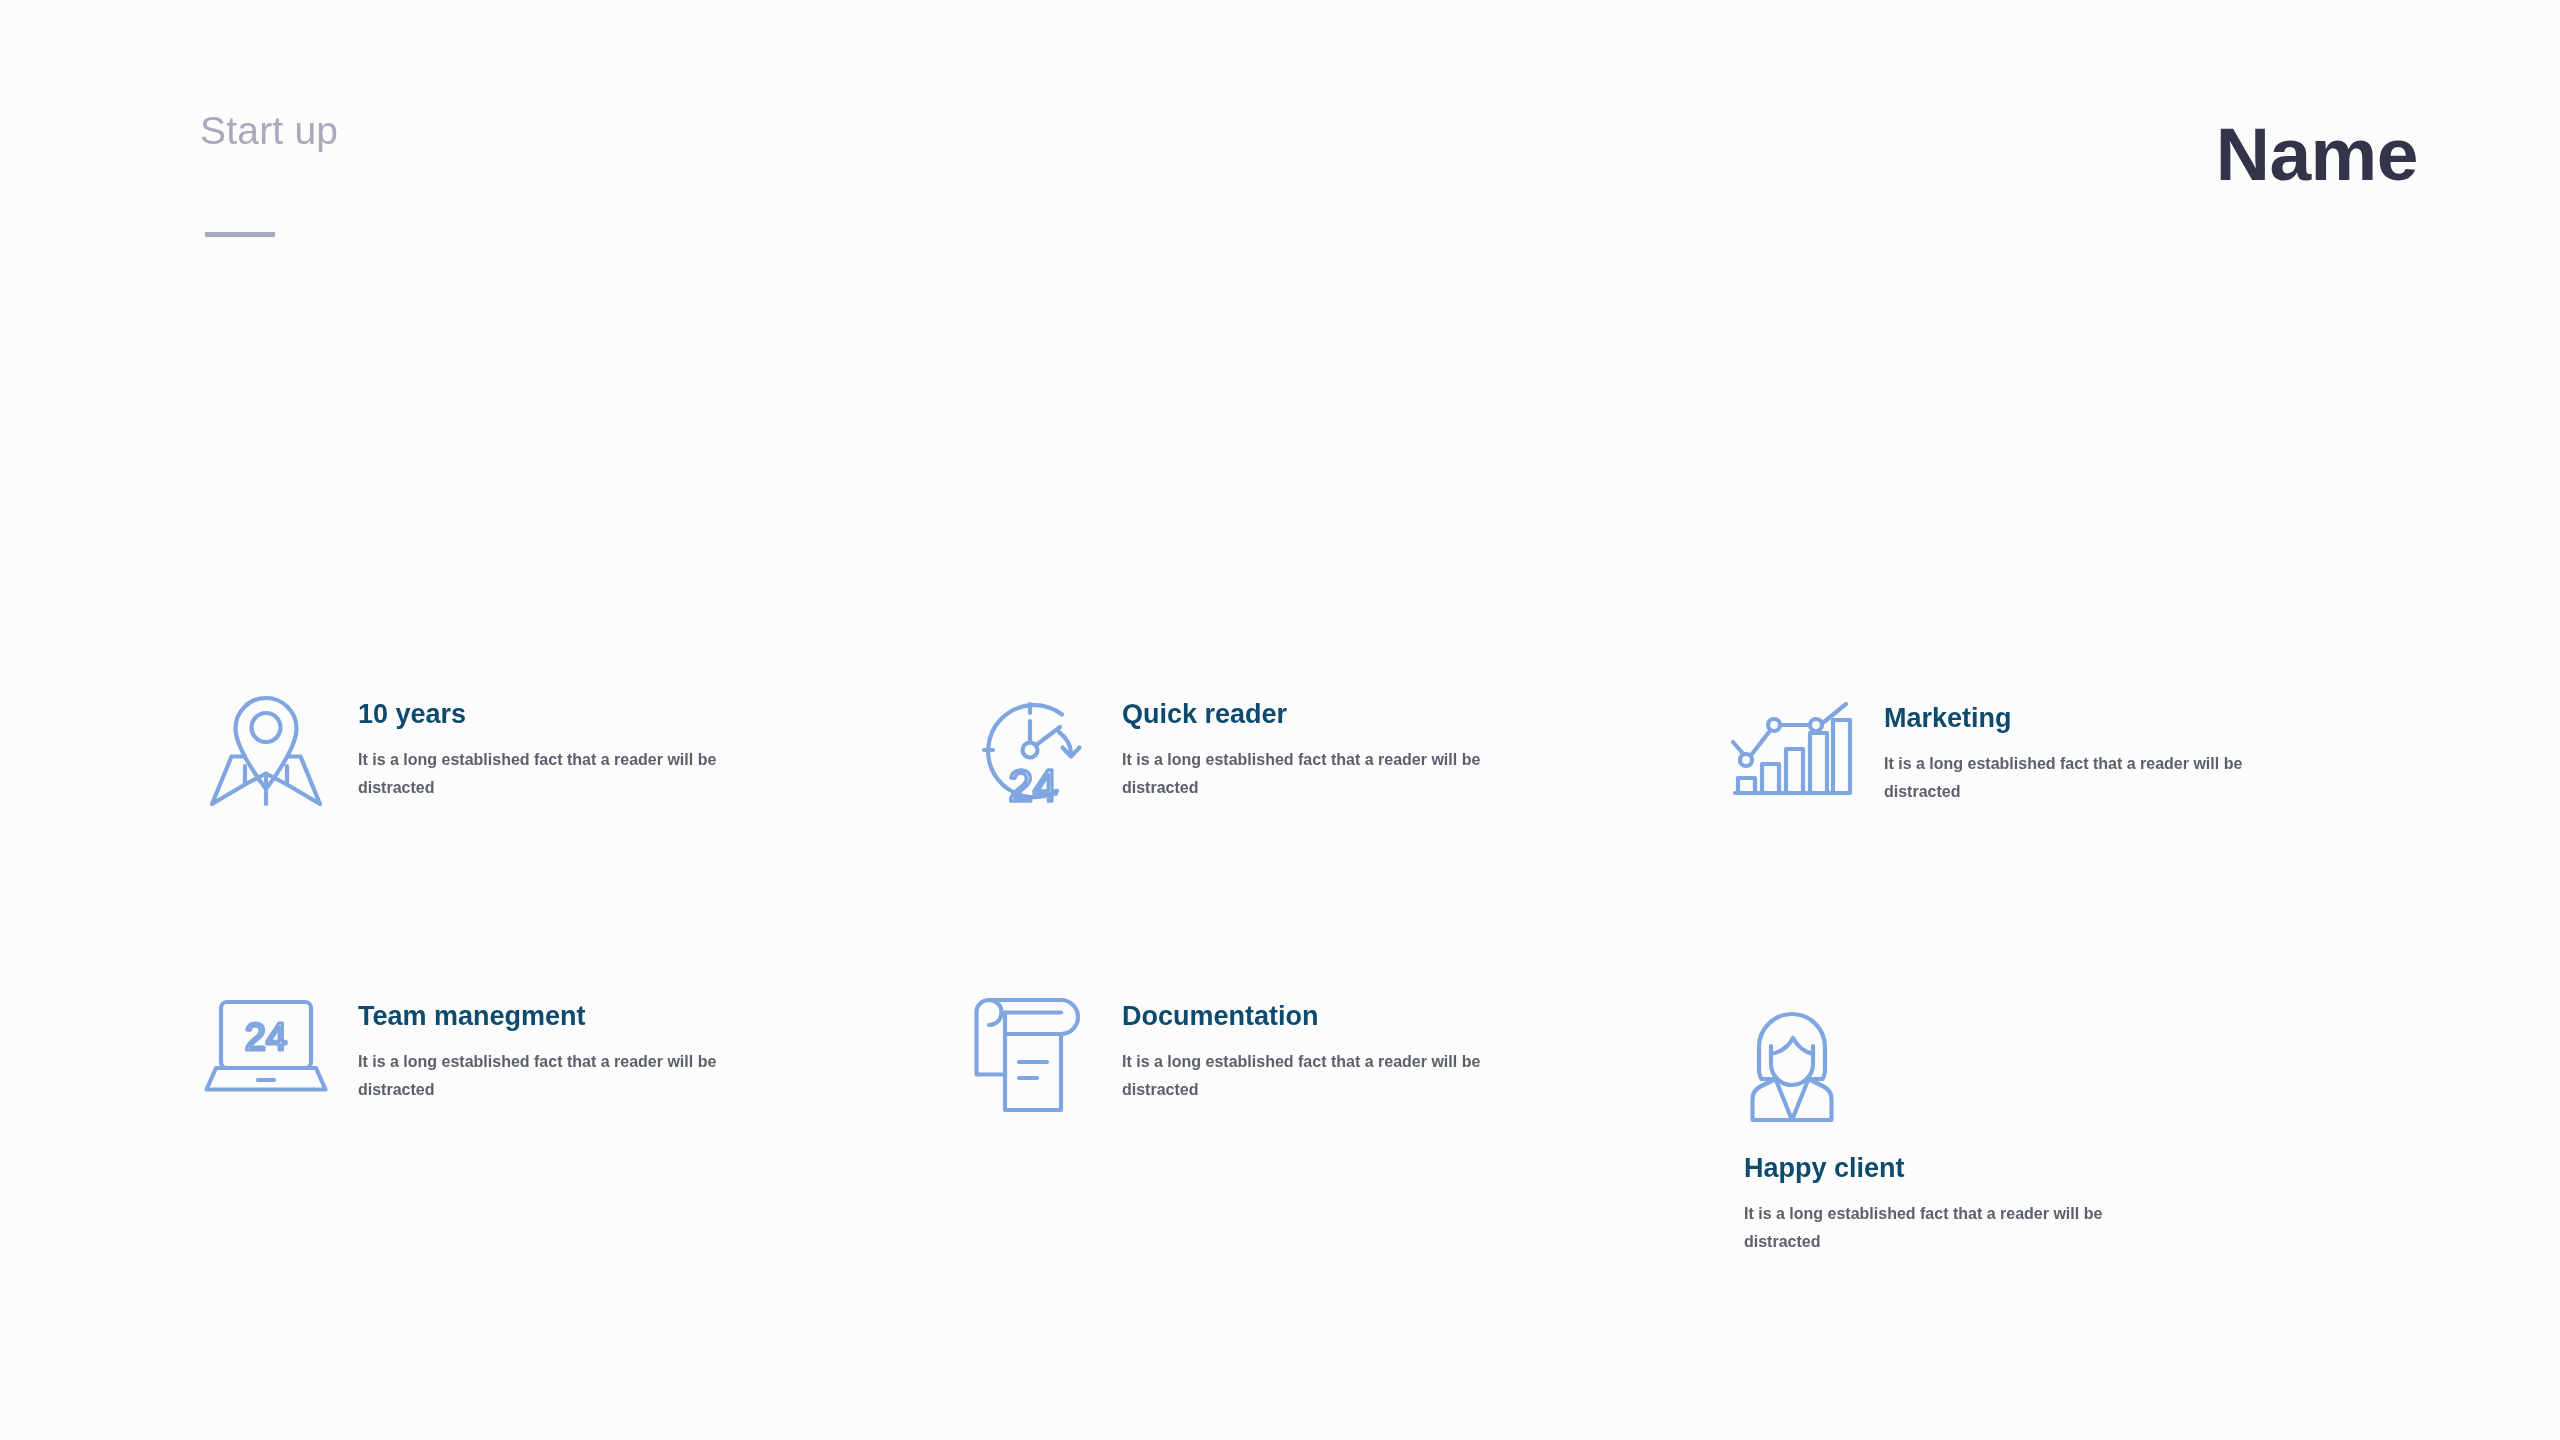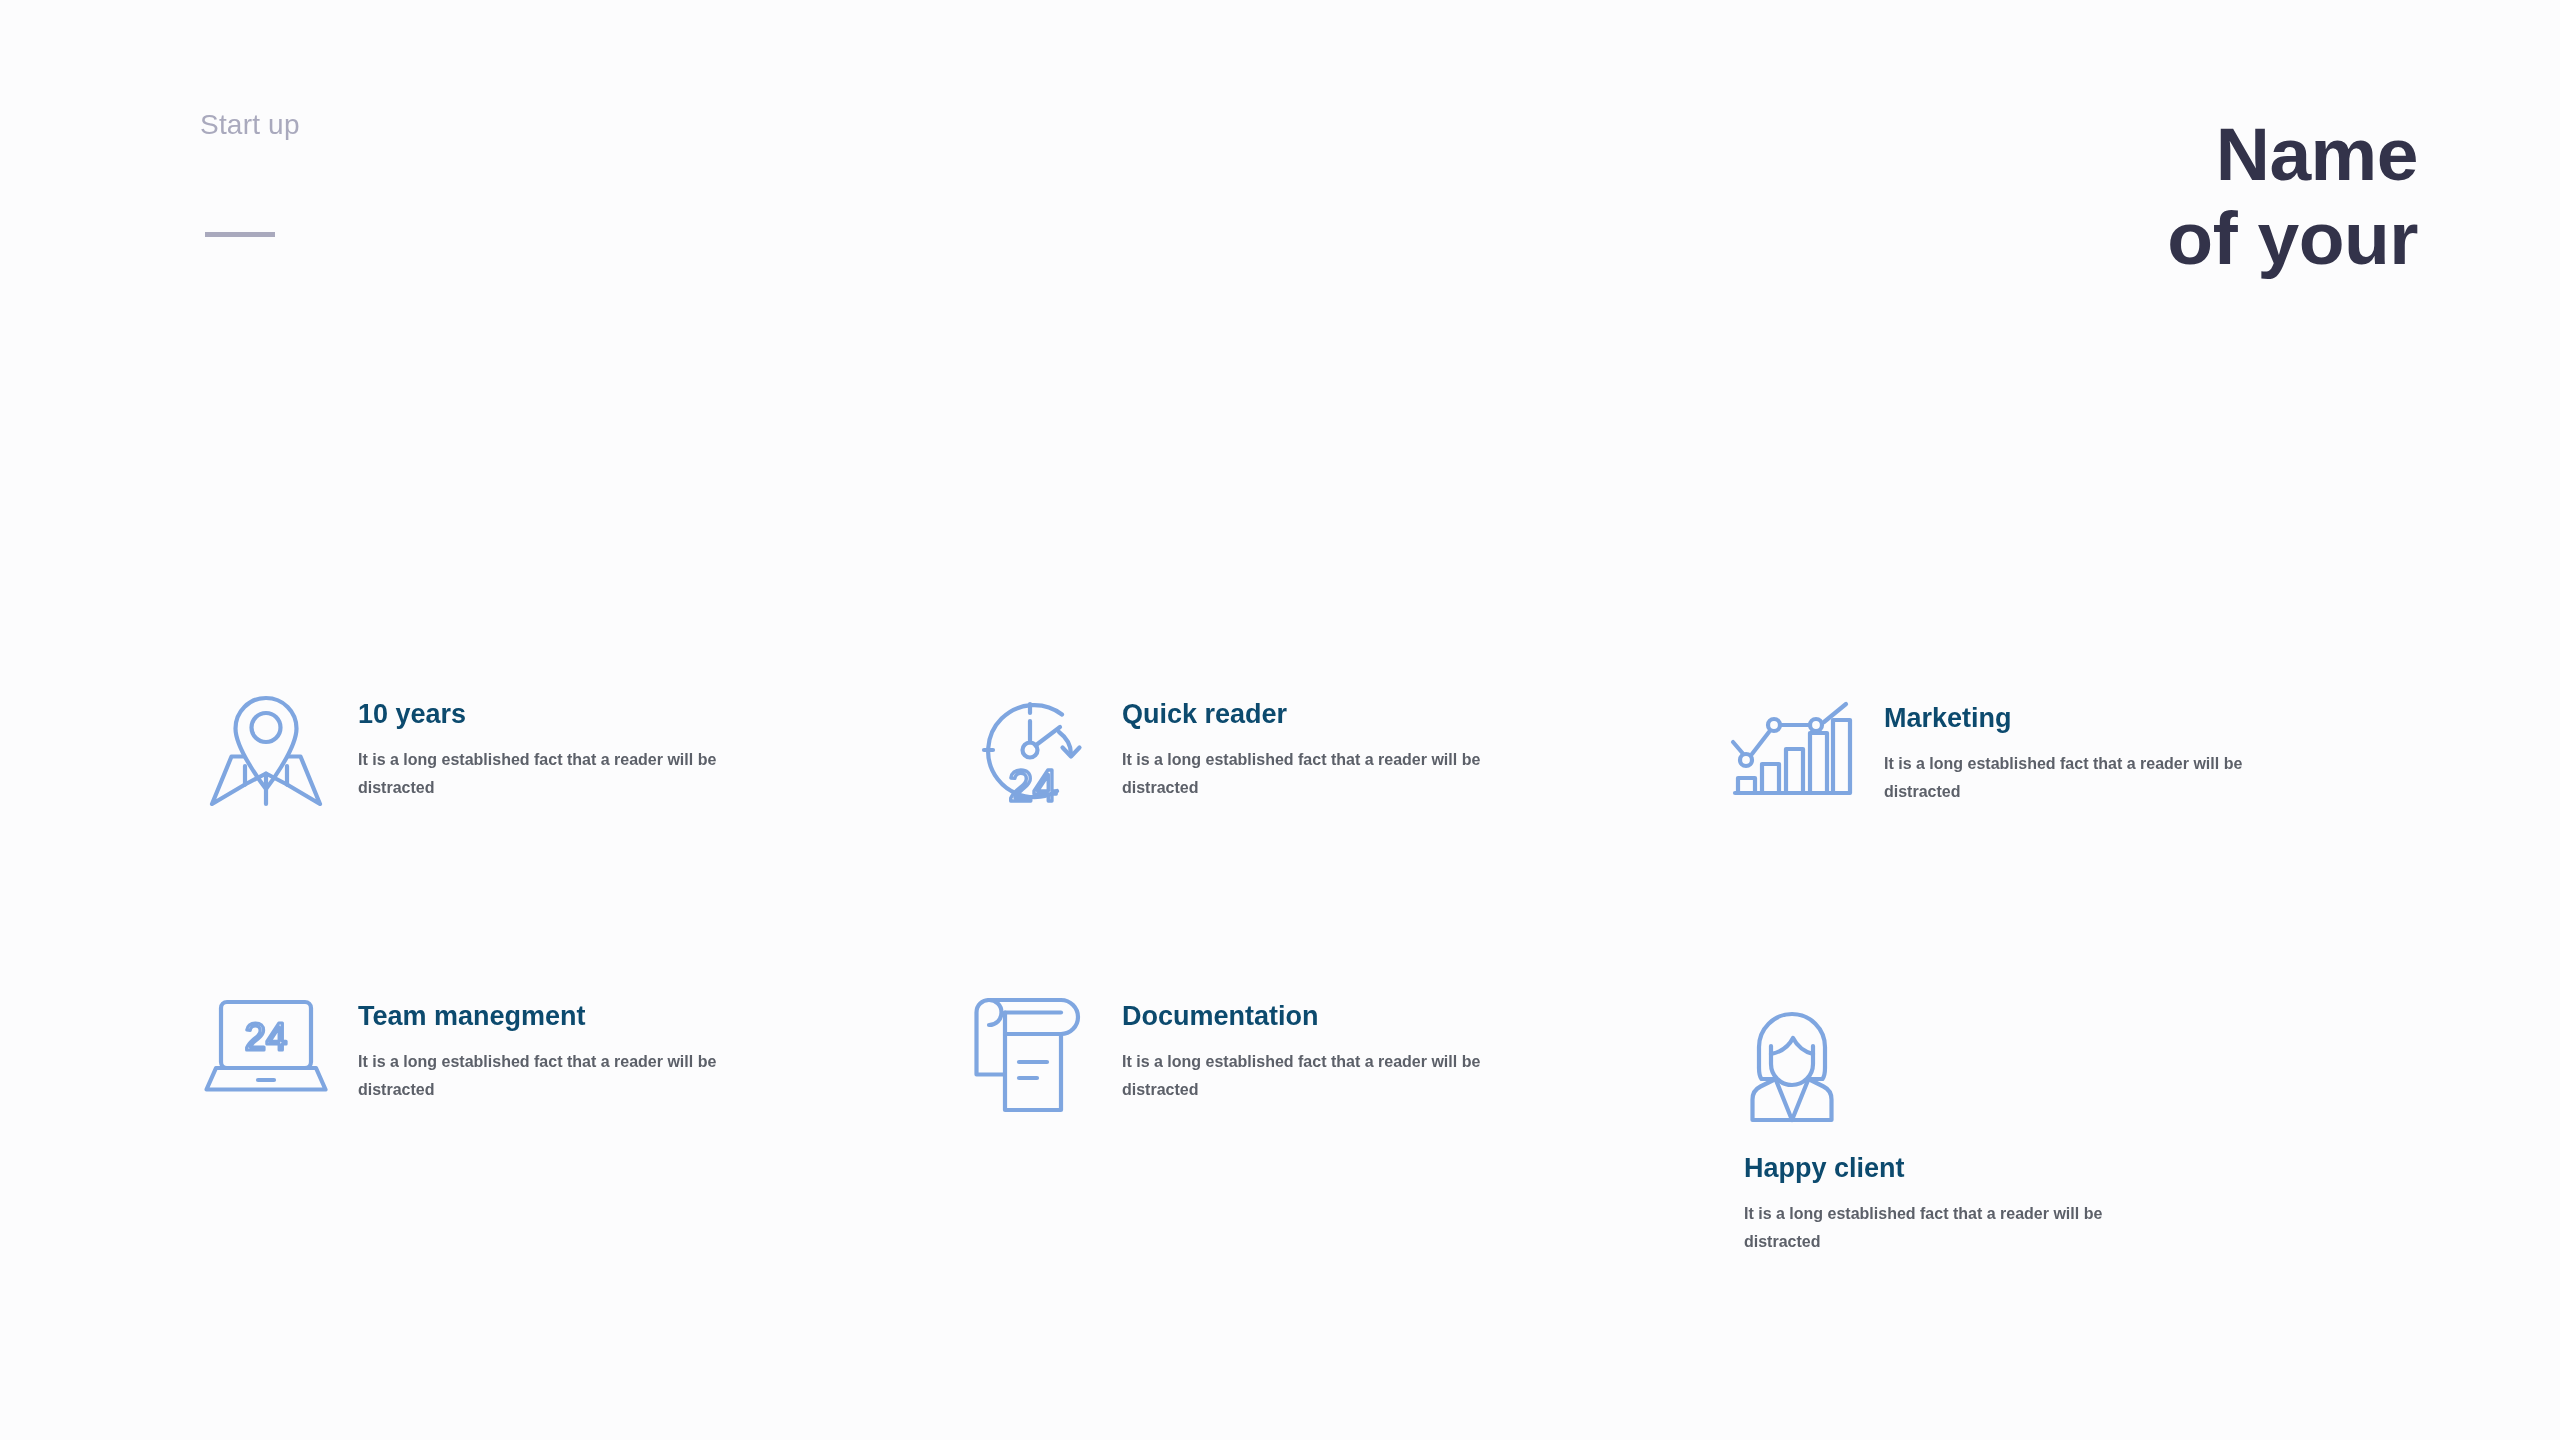--- a/index.html
+++ b/index.html
@@ -13,21 +13,21 @@
     font-family: "Liberation Sans", sans-serif;
     overflow: hidden;
     position: relative;
   }
 
   
   .kicker {
     position: absolute;
     left: 200px;
     top: 108px;
-    font-size: 28px;
+    font-size: 39px;
     font-weight: 400;
     color: #a9a9bd;
     letter-spacing: 0.2px;
     line-height: 1.2;
   }
   .kicker-rule {
     position: absolute;
     left: 205px;
     top: 232px;
     width: 70px;
@@ -100,21 +100,20 @@
   .c3.r2 { top: 314px; flex-direction: column; }
 </style>
 </head>
 <body>
 
 <div class="kicker">Start up</div>
 <div class="kicker-rule"></div>
 
 <div class="slide-title">
   <span class="tline">Name</span>
-  <span class="tline">of your</span>
 </div>
 
 <div class="features">
 
   <div class="feature c1 r1">
     <div class="icon-wrap">
       <svg width="126" height="126" viewBox="0 0 126 126" fill="none" stroke="#7fa6e0" stroke-width="4.2" stroke-linecap="round" stroke-linejoin="round">
         <path d="M63 10c-17 0-30.5 13.6-30.5 30.4 0 21.5 30.5 60.6 30.5 60.6s30.5-39.1 30.5-60.6C93.5 23.6 80 10 63 10z"></path>
         <circle cx="63" cy="39.5" r="14.5"></circle>
         <path d="M41 68.5H28.5L9 116l33-19.5"></path>

